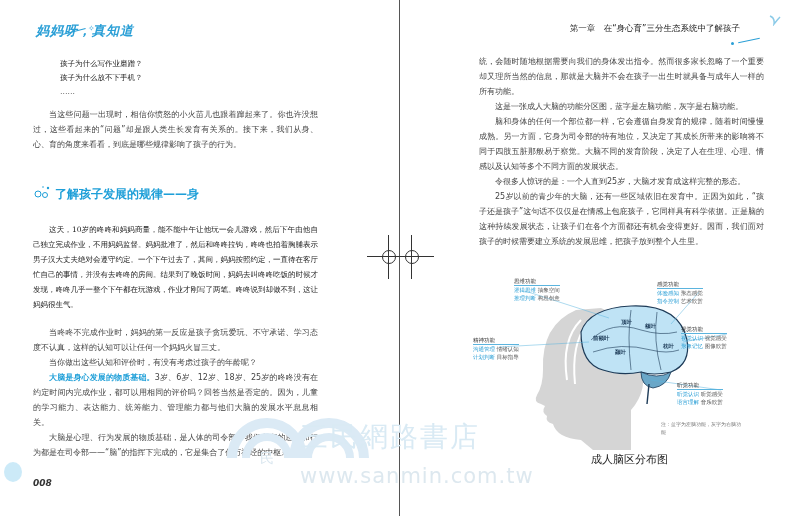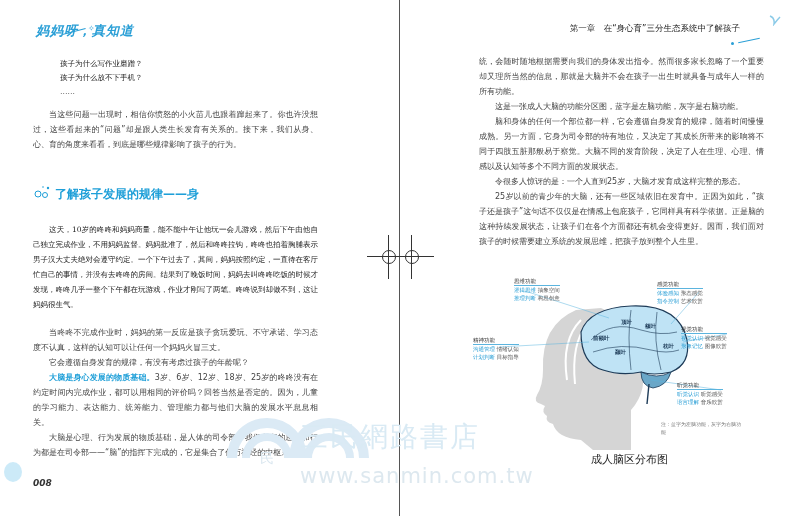--- a/index.html
+++ b/index.html
@@ -74,21 +74,21 @@
       <circle cx="10" cy="2" r="0.8" fill="#1e9fd8"></circle>
     </svg>
     <div class="sect-title"><span>了解孩子发展的规律——身</span></div>
 
     <div class="story">
       <p>这天，10岁的咚咚和妈妈商量，能不能中午让他玩一会儿游戏，然后下午由他自己独立完成作业，不用妈妈监督。妈妈批准了，然后和咚咚拉钩，咚咚也拍着胸脯表示男子汉大丈夫绝对会遵守约定。一个下午过去了，其间，妈妈按照约定，一直待在客厅忙自己的事情，并没有去咚咚的房间。结果到了晚饭时间，妈妈去叫咚咚吃饭的时候才发现，咚咚几乎一整个下午都在玩游戏，作业才刚写了两笔。咚咚说到却做不到，这让妈妈很生气。</p>
     </div>
 
     <div class="para" style="left:33px;top:325px;width:285px;">
       <p class="indent">当咚咚不完成作业时，妈妈的第一反应是孩子贪玩爱玩、不守承诺、学习态度不认真，这样的认知可以让任何一个妈妈火冒三丈。</p>
-      <p class="indent">它会遵循自身发育的规律，有没有考虑过孩子的年龄呢？</p>
+      <p class="indent">当你做出这些认知和评价时，有没有考虑过孩子的年龄呢？</p>
       <p class="indent"><span class="hl">大脑是身心发展的物质基础。</span><span>3岁、6岁、12岁、18岁、25岁的咚咚没有在约定时间内完成作业，都可以用相同的评价吗？回答当然是否定的。因为，儿童的学习能力、表达能力、统筹能力、管理能力都与他们大脑的发展水平息息相关。</span></p>
       <p class="indent">大脑是心理、行为发展的物质基础，是人体的司令部。我们所有的思想和行为都是在司令部——“脑”的指挥下完成的，它是集合了亿万神经的中枢系</p>
     </div>
 
     <div class="germ"></div>
     <div class="pnum pnum-left">008</div>
 
     <div class="crop" style="left:367px;top:235px;">
       <div class="v"></div>
         <div class="h"></div>

